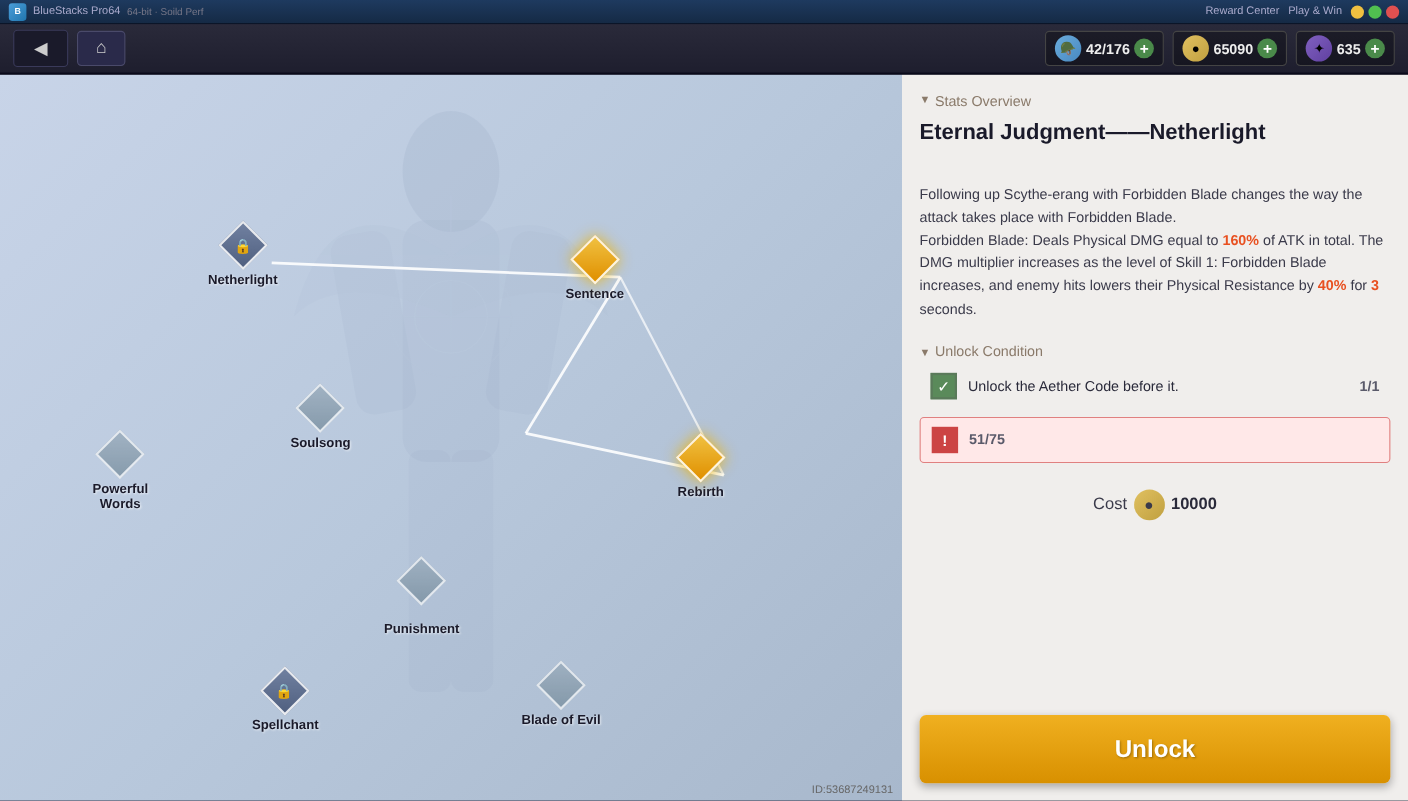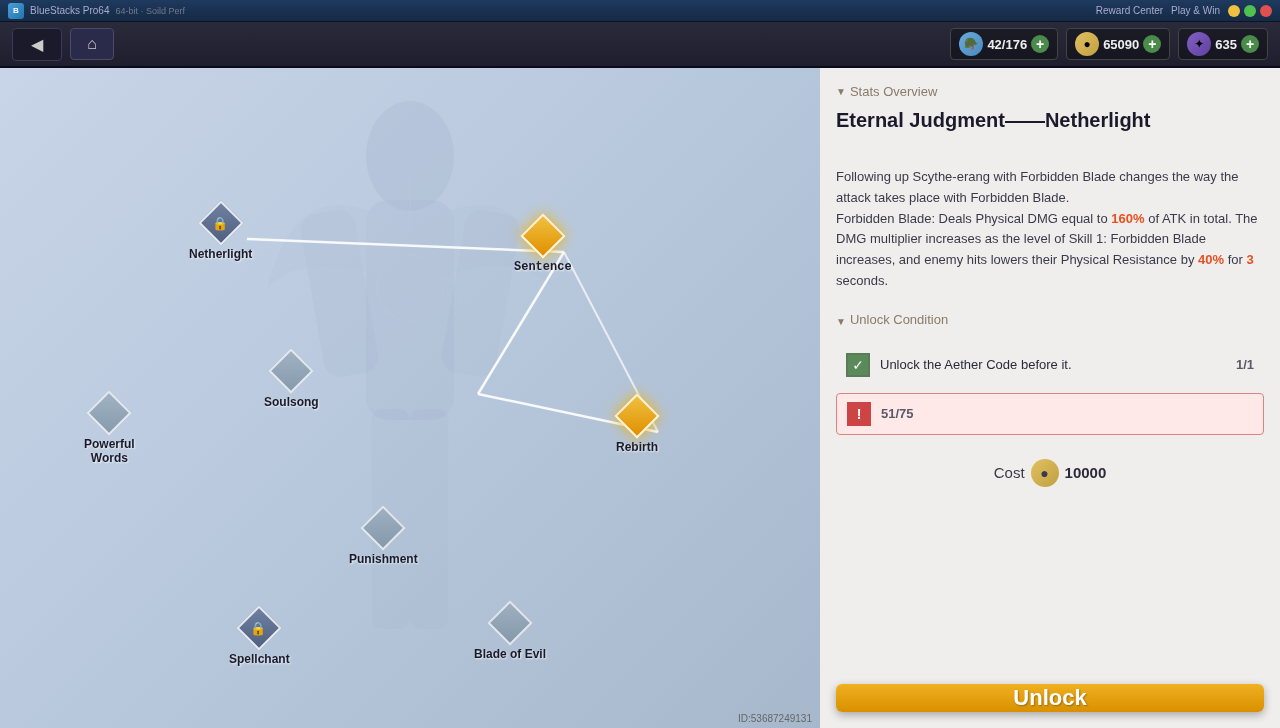--- a/index.html
+++ b/index.html
@@ -163,21 +163,21 @@
       color: #3a3a4a;
       line-height: 1.6;
       margin-bottom: 20px;
       margin-top: 20px;
     }
     .highlight-orange { color: #e85020; font-weight: bold; }
 
     .unlock-condition-header {
       color: #8a7a6a;
       font-size: 13px;
-      margin-bottom: 18px;
+      margin-bottom: 4px;
       display: flex; align-items: flex-end; gap: 4px;
     }
     .unlock-condition-header::before { content: "▼"; font-size: 10px; color: #8a7a6a; }
 
     .condition-item {
       display: flex; align-items: center; gap: 10px;
       margin-bottom: 8px;
       padding: 8px 10px;
       border-radius: 4px;
     }
@@ -225,21 +225,21 @@
       background: linear-gradient(135deg, #e0c060, #c0a040);
       display: flex; align-items: center; justify-content: center;
       font-size: 14px;
     }
     .cost-value { font-size: 15px; color: #2a2a3a; font-weight: bold; }
 
     .unlock-btn {
       background: linear-gradient(to bottom, #f0b020, #d89000);
       border: none;
       border-radius: 6px;
-      padding: 1px;
+      padding: 18px;
       font-size: 22px;
       font-weight: bold;
       color: #fff;
       cursor: pointer;
       width: 100%;
       text-shadow: 1px 1px 2px rgba(0,0,0,0.3);
       box-shadow: 0 3px 8px rgba(0,0,0,0.3);
       margin-top: auto;
     }
 
@@ -347,21 +347,21 @@
     </div>
     <div style="margin-top:8px;font-size:12px;color:#1a1a2a;font-weight:bold;text-align:center;text-shadow:1px 1px 2px rgba(255,255,255,0.7);">
             <span style="display:block;">Netherlight</span>
           </div>
   </div>
         <div class="node" style="left: 514px; top: 152px;">
     <div style="width:32px;height:32px;transform:rotate(45deg);border:2px solid rgba(255,255,255,0.85);background: linear-gradient(135deg, #f0c040, #e09000); box-shadow: 0 0 14px rgba(240,180,0,0.9); display:flex;align-items:center;justify-content:center;">
       
     </div>
     <div style="margin-top:8px;font-size:12px;color:#1a1a2a;font-weight:bold;text-align:center;text-shadow:1px 1px 2px rgba(255,255,255,0.7);">
-            <span style="display:block;font-family:Liberation Mono, monospace;">Sentence</span>
+            <span style="display:block;">Sentence</span>
           </div>
   </div>
         <div class="node" style="left: 264px; top: 287px;">
     <div style="width:32px;height:32px;transform:rotate(45deg);border:2px solid rgba(255,255,255,0.85);background: linear-gradient(135deg, #9aacbc, #7a90a0); opacity:0.8; display:flex;align-items:center;justify-content:center;">
       
     </div>
     <div style="margin-top:8px;font-size:12px;color:#1a1a2a;font-weight:bold;text-align:center;text-shadow:1px 1px 2px rgba(255,255,255,0.7);">
             <span style="display:block;">Soulsong</span>
           </div>
   </div>
@@ -379,21 +379,21 @@
     </div>
     <div style="margin-top:8px;font-size:12px;color:#1a1a2a;font-weight:bold;text-align:center;text-shadow:1px 1px 2px rgba(255,255,255,0.7);">
             <span style="display:block;">Powerful</span>
             <span style="display:block;">Words</span>
           </div>
   </div>
         <div class="node" style="left: 349px; top: 444px;">
     <div style="width:32px;height:32px;transform:rotate(45deg);border:2px solid rgba(255,255,255,0.85);background: linear-gradient(135deg, #9aacbc, #7a90a0); opacity:0.8; display:flex;align-items:center;justify-content:center;">
       
     </div>
-    <div style="margin-top:8px;font-size:12px;color:#1a1a2a;font-weight:bold;text-align:left;text-shadow:1px 1px 2px rgba(255,255,255,0.7);">
+    <div style="margin-top:20px;font-size:12px;color:#1a1a2a;font-weight:bold;text-align:left;text-shadow:1px 1px 2px rgba(255,255,255,0.7);">
             <span style="display:block;">Punishment</span>
           </div>
   </div>
         <div class="node" style="left: 229px; top: 544px;">
     <div style="width:32px;height:32px;transform:rotate(45deg);border:2px solid rgba(255,255,255,0.85);background: linear-gradient(135deg, #7080a0, #506080); display:flex;align-items:center;justify-content:center;">
       <span style="transform:rotate(-45deg);font-size:13px;color:#eee;">🔒</span>
     </div>
     <div style="margin-top:8px;font-size:12px;color:#1a1a2a;font-weight:bold;text-align:center;text-shadow:1px 1px 2px rgba(255,255,255,0.7);">
             <span style="display:block;">Spellchant</span>
           </div>

